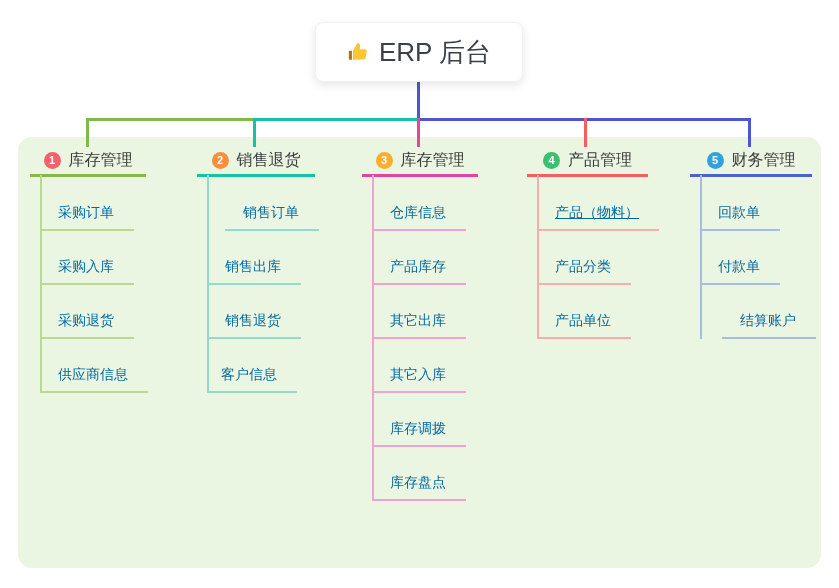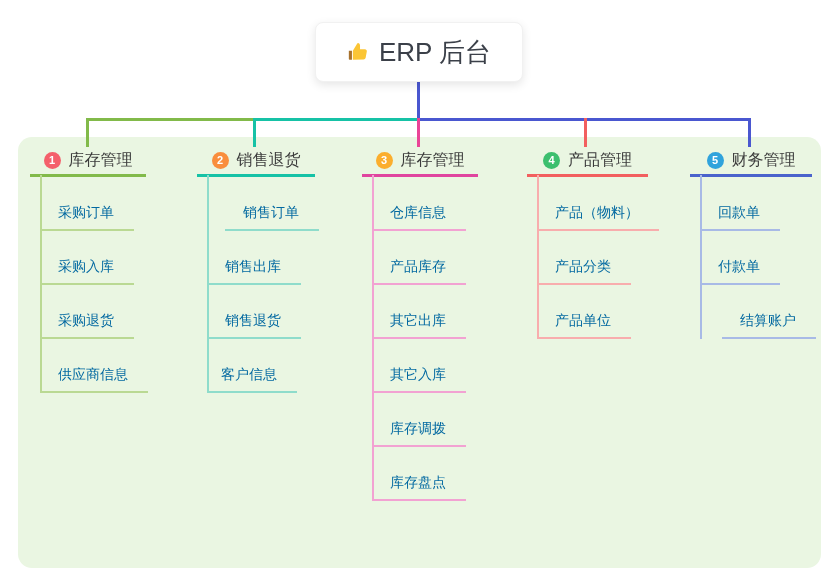--- a/index.html
+++ b/index.html
@@ -155,21 +155,21 @@
   </div>
 
   <div class="column">
     <div class="branch-title" style="border-bottom-color: rgb(242, 95, 95);">
       <span class="badge" style="background: rgb(60, 191, 110);">4</span>
       <span class="branch-label">产品管理</span>
     </div>
     <div class="children">
       <div class="rail" style="background: rgb(248, 173, 173);"></div>
     <div class="child-row">
-            <div class="child-node" style="border-bottom-color: rgb(248, 173, 173);">产品（物料）</div>
+            <div class="child-node" style="border-bottom-color: rgb(248, 173, 173); text-decoration: underline;">产品（物料）</div>
           </div>
           <div class="child-row">
             <div class="child-node" style="border-bottom-color: rgb(248, 173, 173);">产品分类</div>
           </div>
           <div class="child-row">
             <div class="child-node" style="border-bottom-color: rgb(248, 173, 173); font-family: Liberation Serif, serif;">产品单位</div>
           </div>
         </div>
   </div>
 

